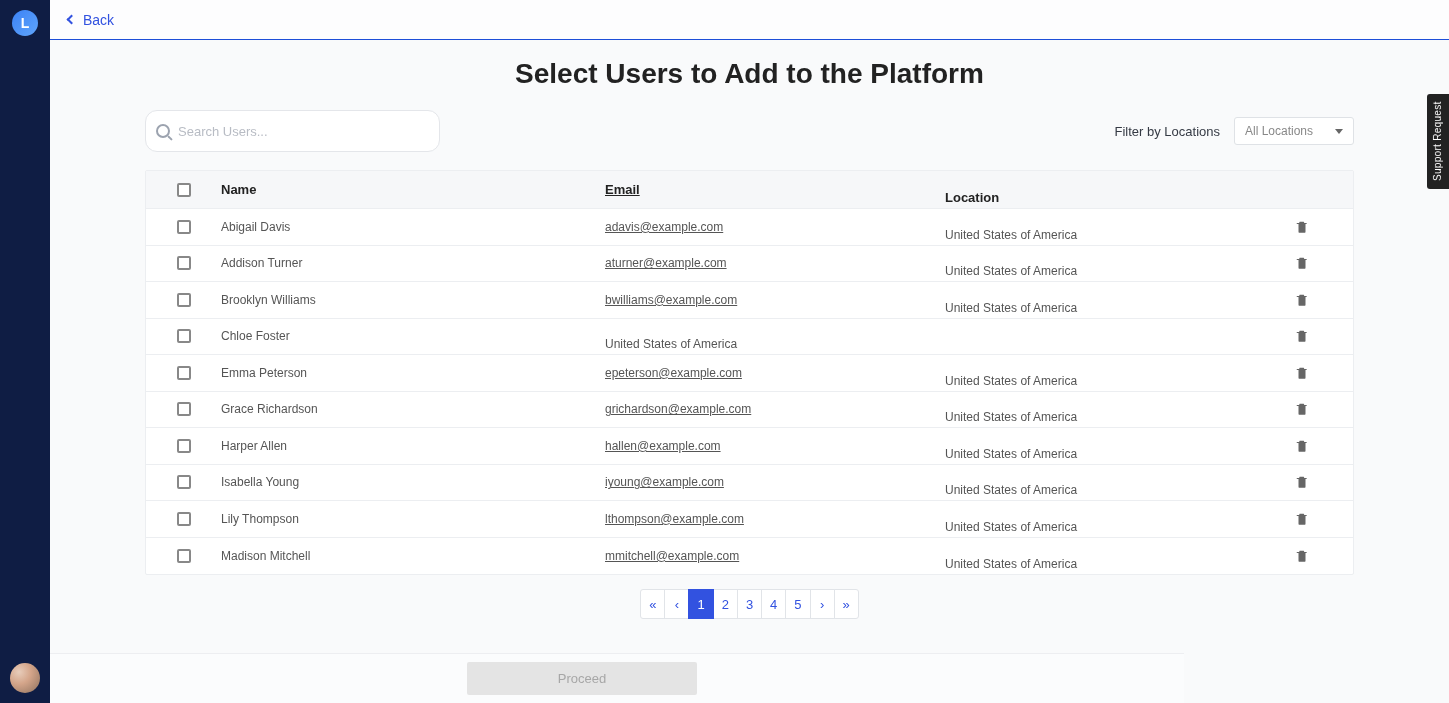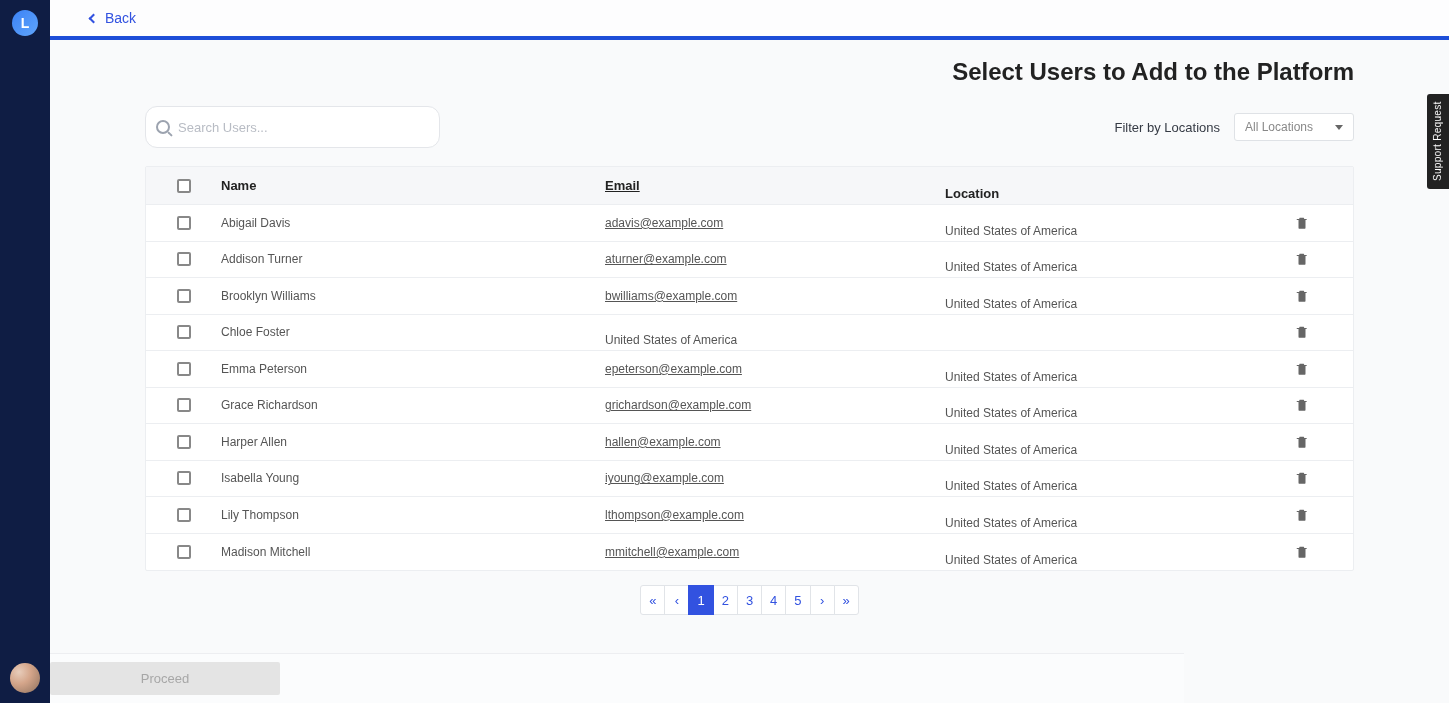--- a/index.html
+++ b/index.html
@@ -33,24 +33,24 @@
     bottom: 10px;
     left: 10px;
   }
 
   
   .topbar {
     position: fixed;
     left: 50px; top: 0;
     width: 1399px; height: 40px;
     background: #fdfdfe;
-    border-bottom: 4px solid #1d4ed8;
-    display: flex;
-    align-items: center;
-    padding-left: 40px;
+    border-bottom: 1px solid #1d4ed8;
+    display: flex;
+    align-items: center;
+    padding-left: 18px;
     z-index: 5;
   }
   .back-btn {
     display: flex; align-items: center; gap: 8px;
     color: #3252e0;
     font-size: 14px;
     cursor: pointer;
   }
   .chevron-left {
     width: 7px; height: 7px;
@@ -60,22 +60,22 @@
   }
 
   
   .main {
     position: absolute;
     left: 50px; top: 40px;
     width: 1399px;
     padding: 0 95px 0 95px;
   }
   .page-title {
-    text-align: right;
-    font-size: 24px;
+    text-align: center;
+    font-size: 28px;
     font-weight: 700;
     color: #222;
     margin-top: 18px;
     margin-bottom: 20px;
   }
 
   
   .controls-row {
     display: flex;
     align-items: center;
@@ -215,21 +215,21 @@
 
   
   .footer {
     position: fixed;
     left: 50px; bottom: 0;
     width: 1134px;
     height: 50px;
     background: #fbfcfd;
     border-top: 1px solid #edeef1;
     display: flex;
-    justify-content: flex-start;
+    justify-content: center;
     align-items: center;
     padding-right: 70px;
   }
   .proceed-btn {
     width: 230px; height: 33px;
     background: #e4e4e4;
     color: #a7a7a7;
     border: none;
     border-radius: 2px;
     font-size: 13px;

